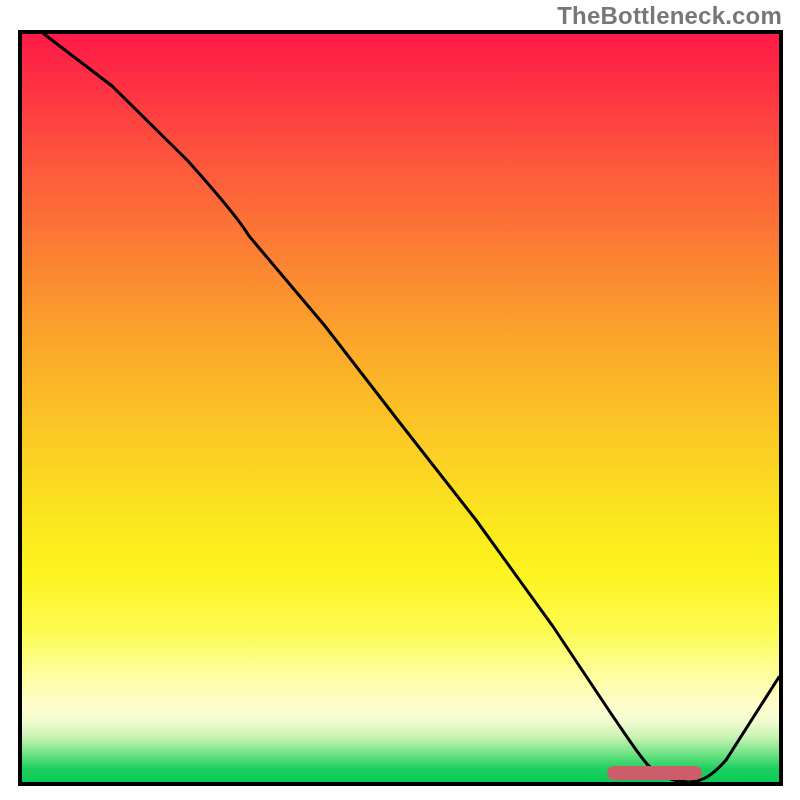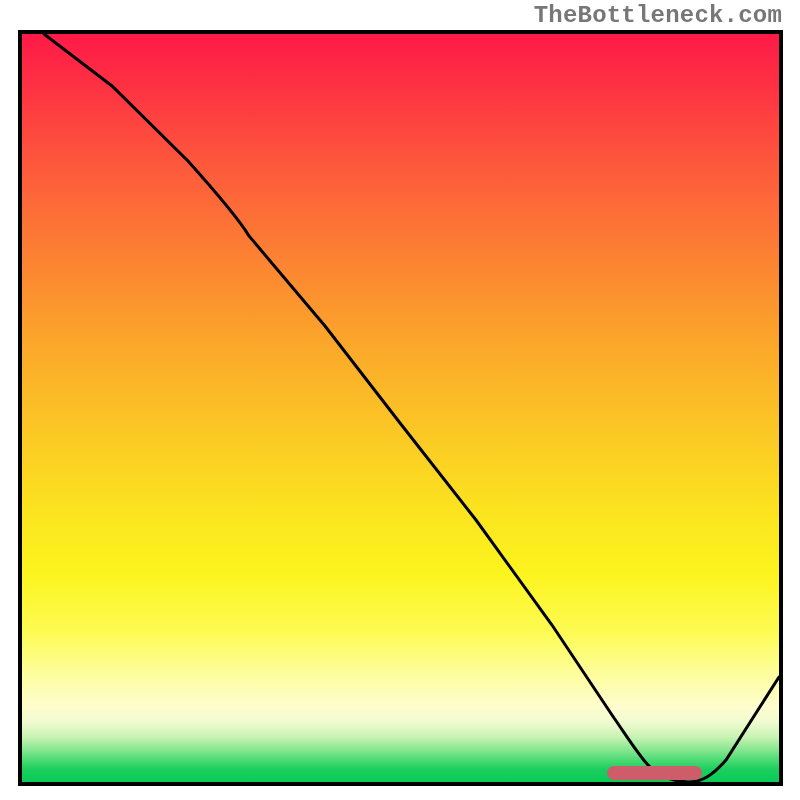--- a/index.html
+++ b/index.html
@@ -17,21 +17,20 @@
     height: 800px;
   }
   .attribution {
     position: absolute;
     top: 2px;
     right: 18px;
     font-size: 24px;
     font-weight: bold;
     color: #777;
     letter-spacing: 0.2px;
-    font-family: Liberation Mono, monospace;
   }
   .plot {
     position: absolute;
     left: 18px;
     top: 30px;
     width: 765px;
     height: 756px;
     border: 4px solid #000;
     box-sizing: border-box;
     overflow: hidden;

